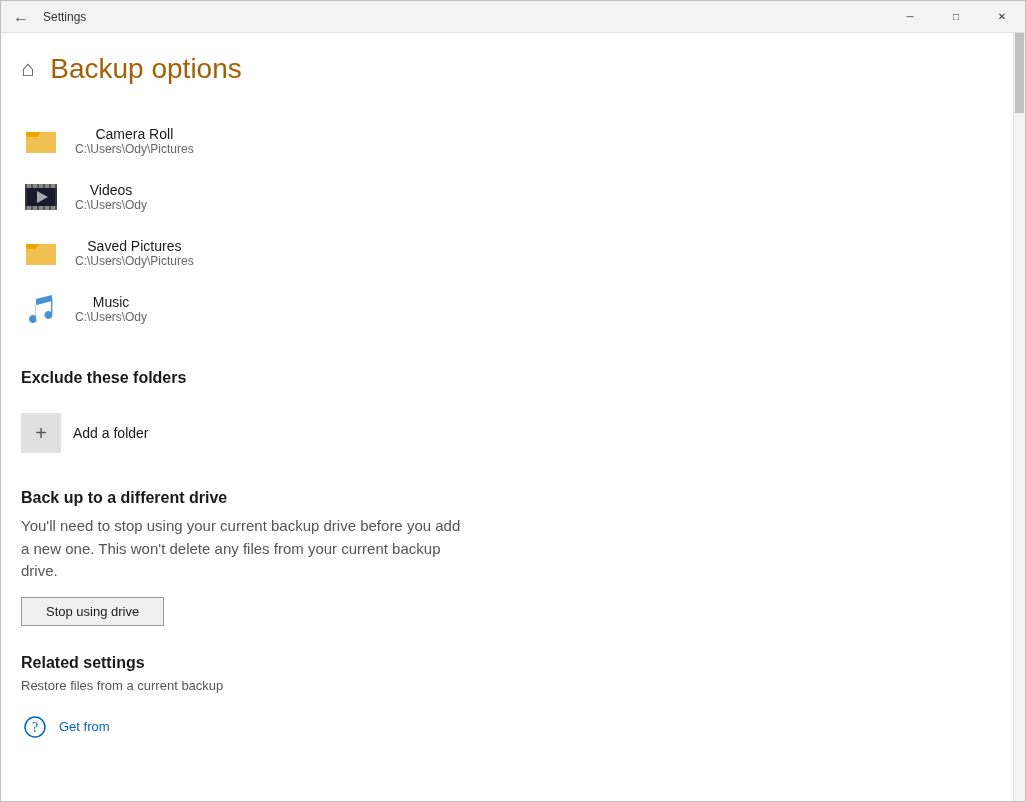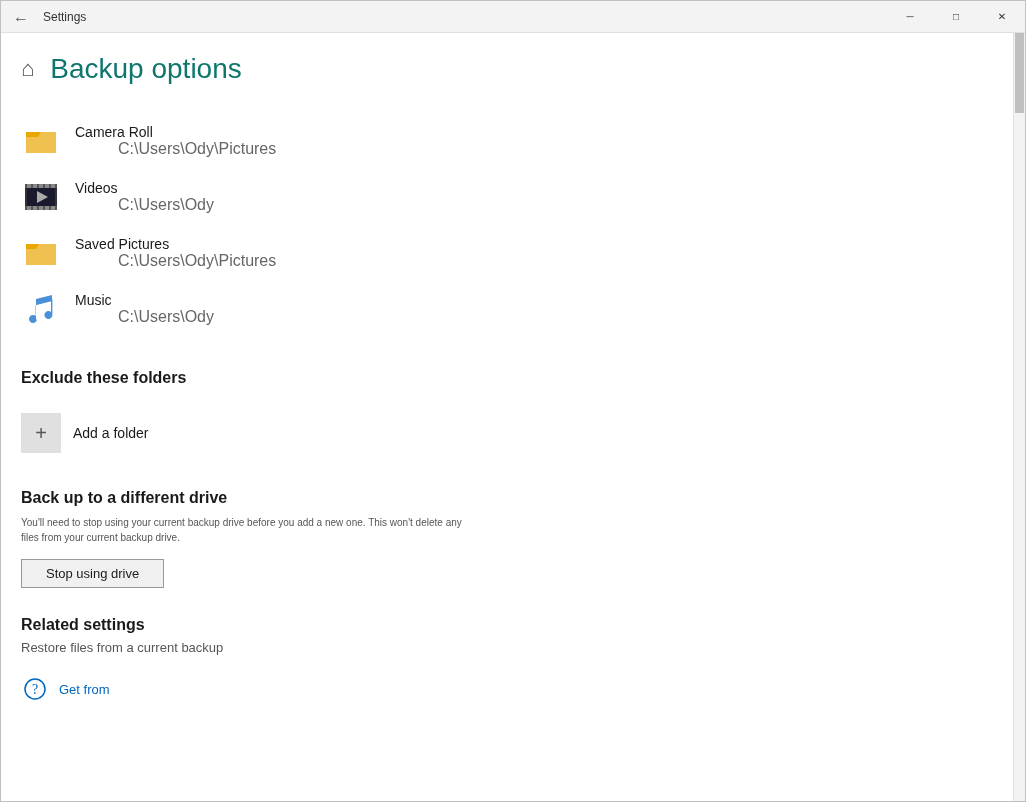--- a/index.html
+++ b/index.html
@@ -86,21 +86,21 @@
     }
 
     .home-icon {
       font-size: 22px;
       color: #555;
     }
 
     .page-title {
       font-size: 28px;
       font-weight: 300;
-      color: #0f766e;
+      color: #a16207;
     }
 
     .nav-back {
       background: none;
       border: none;
       cursor: pointer;
       font-size: 16px;
       color: #555;
       padding: 0;
       margin-right: 4px;
@@ -127,32 +127,32 @@
     }
 
     .folder-icon svg {
       width: 36px;
       height: 36px;
     }
 
     .folder-info {
       display: flex;
       flex-direction: column;
+      text-align: center;
     }
 
     .folder-name {
       font-size: 14px;
       color: #1a1a1a;
       font-weight: 400;
     }
 
     .folder-path {
-      font-size: 16px;
+      font-size: 12px;
       color: #666;
-      margin-left: 43px;
     }
 
     .section-title {
       font-size: 16px;
       font-weight: 600;
       color: #1a1a1a;
       margin-bottom: 26px;
     }
 
     .add-folder-btn {
@@ -184,21 +184,21 @@
     }
 
     .backup-drive-title {
       font-size: 16px;
       font-weight: 600;
       color: #1a1a1a;
       margin-bottom: 8px;
     }
 
     .backup-drive-desc {
-      font-size: 10px;
+      font-size: 15px;
       color: #555;
       margin-bottom: 14px;
       line-height: 1.5;
       max-width: 450px;
     }
 
     .stop-btn {
       background: #f0f0f0;
       border: 1px solid #999;
       padding: 6px 24px;

